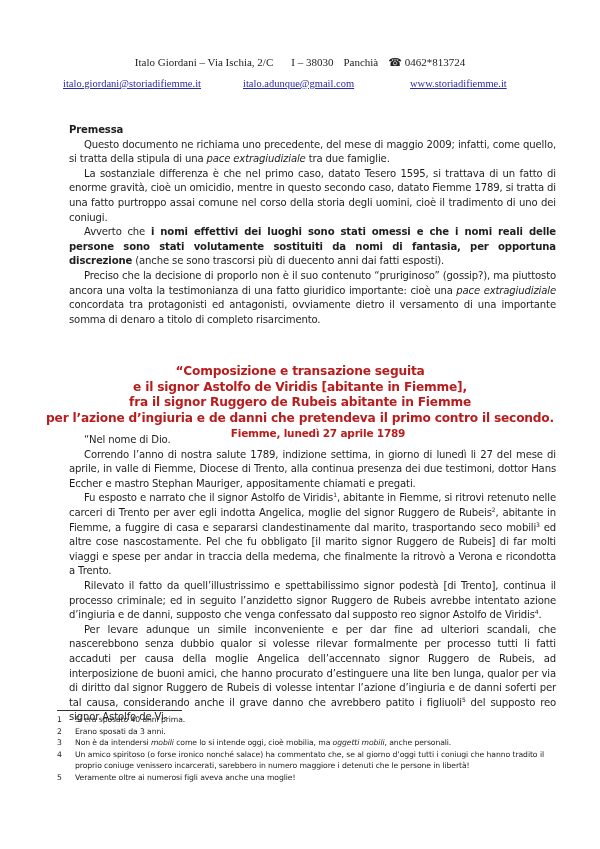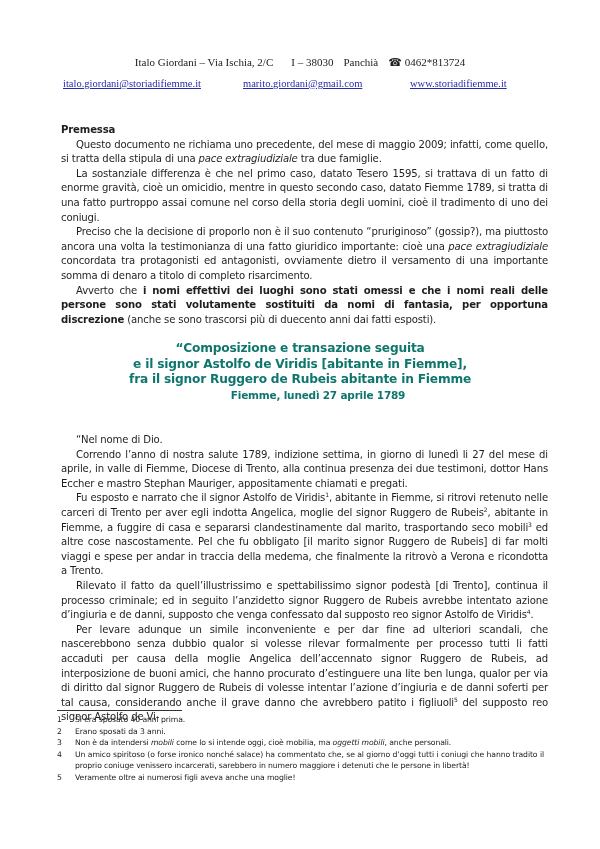--- a/index.html
+++ b/index.html
@@ -16,34 +16,34 @@
   }
   .hdr-line1 .gap { display: inline-block; width: 18px; }
   .hdr-line1 .gap2 { display: inline-block; width: 10px; }
   .hdr-line2 {
     position: absolute; top: 78px; left: 57px; width: 460px;
     font-family: "Liberation Serif", serif; font-size: 10.5px;
   }
   .hdr-line2 a { color: #2a2aa8; text-decoration: underline; position: absolute; top: 0; white-space: nowrap; }
 
   .body-text {
-    position: absolute; left: 61px; width: 487px;
+    position: absolute; left: 69px; width: 487px;
     font-family: "DejaVu Sans", sans-serif; font-size: 10.1px; line-height: 14.6px;
     color: #1e1e1e; letter-spacing: -0.15px;
   }
   .body-text p { margin: 0; text-indent: 15px; text-align: justify; }
   .body-text .h { font-weight: bold; text-indent: 0; }
   .body-text i { font-style: italic; }
   .body-text b { font-weight: bold; }
   sup { font-size: 6px; line-height: 0; vertical-align: 4px; }
 
   .title-block {
-    position: absolute; top: 341px; left: 0; width: 600px; text-align: center;
+    position: absolute; top: 364px; left: 0; width: 600px; text-align: center;
     font-family: "DejaVu Sans", sans-serif; font-weight: bold; font-size: 12.2px; line-height: 15.6px;
-    color: #0f766e; letter-spacing: -0.2px;
+    color: #b91c1c; letter-spacing: -0.2px;
   }
   .title-block .date { font-size: 10.5px; line-height: 15px; padding-left: 36px; }
 
   .fn-rule { position: absolute; top: 710px; left: 57px; width: 125px; height: 1px; background: #333; }
   .footnotes {
     position: absolute; top: 714px; left: 57px; width: 487px;
     font-family: "DejaVu Sans", sans-serif; font-size: 7.7px; line-height: 11.6px; color: #222;
     letter-spacing: -0.1px;
   }
   .fn { display: flex; }
@@ -52,36 +52,37 @@
 </style>
 </head>
 <body>
 
 <div class="page">
 
   <div class="hdr-line1"><span>Italo Giordani – Via Ischia, 2/C</span><span class="gap"></span><span>I – 38030</span><span class="gap2"></span><span>Panchià</span><span class="gap2"></span><span>☎</span> <span>0462*813724</span></div>
 
   <div class="hdr-line2">
     <a style="left:6px">italo.giordani@storiadifiemme.it</a>
-    <a style="left:186px">marito.giordani@gmail.com</a>
+    <a style="left:186px">italo.adunque@gmail.com</a>
     <a style="left:353px">www.storiadifiemme.it</a>
   </div>
 
   <div class="body-text" style="top:123px">
     <p class="h">Premessa</p>
     <p><span>Questo documento ne richiama uno precedente, del mese di maggio 2009; infatti, come quello, si tratta della stipula di una </span><i>pace extragiudiziale</i><span> tra due famiglie.</span></p>
     <p>La sostanziale differenza è che nel primo caso, datato Tesero 1595, si trattava di un fatto di enorme gravità, cioè un omicidio, mentre in questo secondo caso, datato Fiemme 1789, si tratta di una fatto purtroppo assai comune nel corso della storia degli uomini, cioè il tradimento di uno dei coniugi.</p>
+    <p><span>Avverto che </span><b>i nomi effettivi dei luoghi sono stati omessi e che i nomi reali delle persone sono stati volutamente sostituiti da nomi di fantasia, per opportuna discrezione</b><span> (anche se sono trascorsi più di duecento anni dai fatti esposti).</span></p>
     <p><span>Preciso che la decisione di proporlo non è il suo contenuto “pruriginoso” (gossip?), ma piuttosto ancora una volta la testimonianza di una fatto giuridico importante: cioè una </span><i>pace extragiudiziale</i><span> concordata tra protagonisti ed antagonisti, ovviamente dietro il versamento di una importante somma di denaro a titolo di completo risarcimento.</span></p>
-    <p><span>Avverto che </span><b>i nomi effettivi dei luoghi sono stati omessi e che i nomi reali delle persone sono stati volutamente sostituiti da nomi di fantasia, per opportuna discrezione</b><span> (anche se sono trascorsi più di duecento anni dai fatti esposti).</span></p>
   </div>
 
   <div class="title-block">
     <div>“Composizione e transazione seguita</div>
     <div>e il signor Astolfo de Viridis [abitante in Fiemme],</div>
     <div>fra il signor Ruggero de Rubeis abitante in Fiemme</div>
+    <div>per l’azione d’ingiuria e de danni che pretendeva il primo contro il secondo.</div>
     <div class="date">Fiemme, lunedì 27 aprile 1789</div>
   </div>
 
   <div class="body-text" style="top:433px">
     <p>“Nel nome di Dio.</p>
     <p>Correndo l’anno di nostra salute 1789, indizione settima, in giorno di lunedì li 27 del mese di aprile, in valle di Fiemme, Diocese di Trento, alla continua presenza dei due testimoni, dottor Hans Eccher e mastro Stephan Mauriger, appositamente chiamati e pregati.</p>
     <p><span>Fu esposto e narrato che il signor Astolfo de Viridis</span><sup>1</sup><span>, abitante in Fiemme, si ritrovi retenuto nelle carceri di Trento per aver egli indotta Angelica, moglie del signor Ruggero de Rubeis</span><sup>2</sup><span>, abitante in Fiemme, a fuggire di casa e separarsi clandestinamente dal marito, trasportando seco mobili</span><sup>3</sup><span> ed altre cose nascostamente. Pel che fu obbligato [il marito signor Ruggero de Rubeis] di far molti viaggi e spese per andar in traccia della medema, che finalmente la ritrovò a Verona e ricondotta a Trento.</span></p>
     <p><span>Rilevato il fatto da quell’illustrissimo e spettabilissimo signor podestà [di Trento], continua il processo criminale; ed in seguito l’anzidetto signor Ruggero de Rubeis avrebbe intentato azione d’ingiuria e de danni, supposto che venga confessato dal supposto reo signor Astolfo de Viridis</span><sup>4</sup><span>.</span></p>
     <p><span>Per levare adunque un simile inconveniente e per dar fine ad ulteriori scandali, che nascerebbono senza dubbio qualor si volesse rilevar formalmente per processo tutti li fatti accaduti per causa della moglie Angelica dell’accennato signor Ruggero de Rubeis, ad interposizione de buoni amici, che hanno procurato d’estinguere una lite ben lunga, qualor per via di diritto dal signor Ruggero de Rubeis di volesse intentar l’azione d’ingiuria e de danni soferti per tal causa, considerando anche il grave danno che avrebbero patito i figliuoli</span><sup>5</sup><span> del supposto reo signor Astolfo de Vi-</span></p>
   </div>

